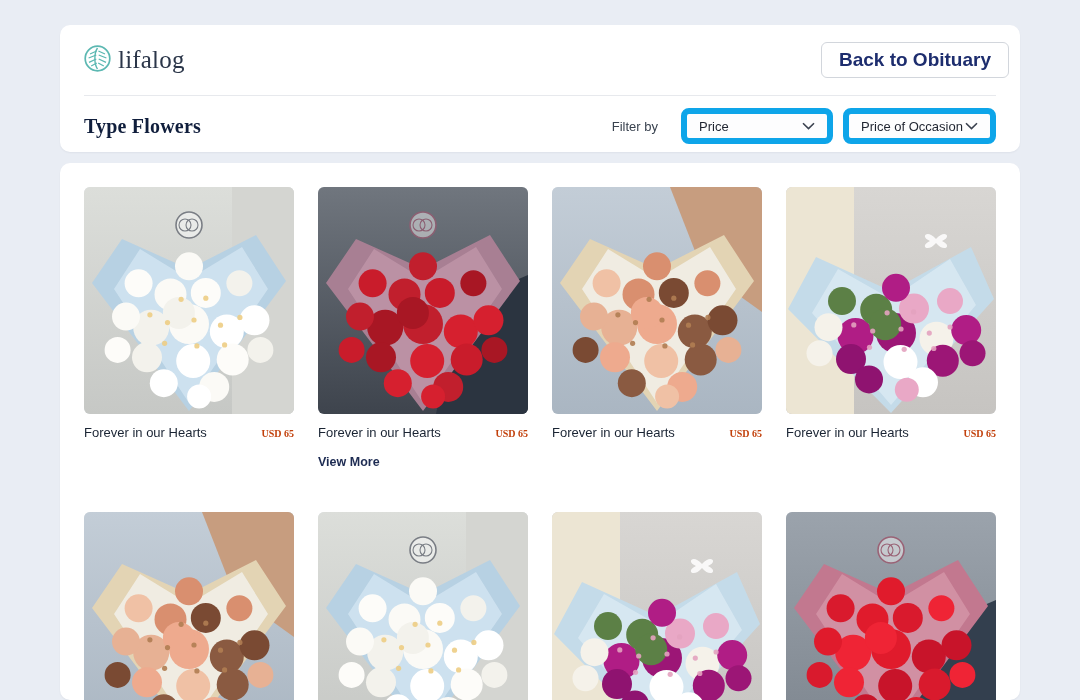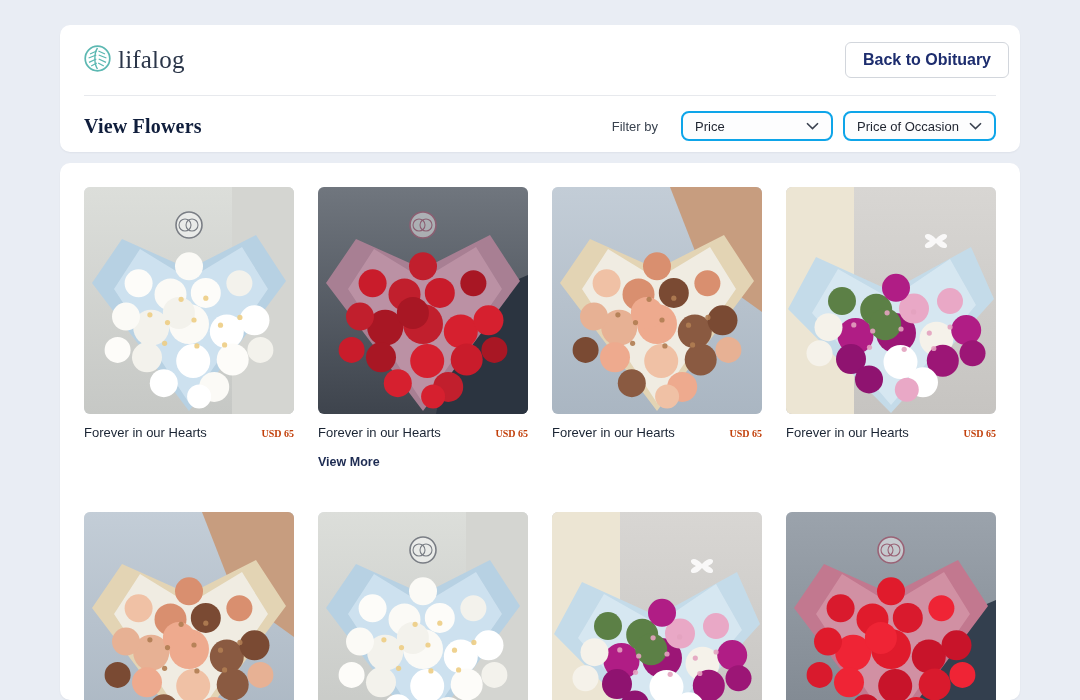--- a/index.html
+++ b/index.html
@@ -16,34 +16,34 @@
   .header-panel { top:25px; height:127px; }
   .content-panel { top:163px; height:537px; }
 
   
   .logo-row { position:absolute; left:24px; right:11px; top:0; height:70px;
     display:flex; align-items:center; justify-content:space-between; }
   .logo { display:flex; align-items:center; gap:7px; }
   .logo-text { font-family:"Liberation Serif", serif; font-size:25px; color:#2b3649; letter-spacing:.2px; }
   .back-btn {
     height:36px; padding:0 17px; background:#fff; border:1px solid #d2d6dc;
-    border-radius:6px; color:#1d2d6e; font-size:16px; font-weight:700;
+    border-radius:6px; color:#1d2d6e; font-size:19px; font-weight:700;
     font-family:"Liberation Sans", sans-serif; cursor:pointer; display:flex; align-items:center;
   }
   .divider { position:absolute; left:24px; right:24px; top:70px; height:1px; background:#e7e9ed; }
 
   .toolbar-row { position:absolute; left:24px; right:24px; top:86px; height:30px;
     display:flex; align-items:center; }
   .page-title { font-family:"Liberation Serif", serif; font-size:20px; font-weight:700;
     color:#101e3c; letter-spacing:.2px; }
   .toolbar-spacer { flex:1; }
   .filter-label { font-size:13px; color:#39424f; margin-right:13px; }
   .select {
     display:flex; align-items:center; justify-content:space-between;
-    height:30px; border:2px solid #0ea5e9; border-radius:8px; background:#fdfdfe;
+    height:36px; border:6px solid #0ea5e9; border-radius:8px; background:#fdfdfe;
     font-size:13px; color:#1f2430; padding:0 12px; cursor:pointer; margin-left:10px;
   }
   .select-1 { width:152px; }
   .select-2 { width:153px; }
   .chev { display:flex; align-items:center; }
 
   
   .grid {
     position:absolute; left:24px; top:24px;
     display:grid; grid-template-columns:repeat(4, 210px); column-gap:24px; row-gap:42px;
@@ -74,21 +74,21 @@
           <path d="M14.4 6 L 21 9 M14.7 10 L 22.4 13 M14.7 14 L 22 17.4 M14.2 18 L 19.8 21" stroke="#5cb8b2" stroke-width="1.3"></path>
         </svg>
       </span>
       <span class="logo-text">lifalog</span>
     </div>
     <button class="back-btn">Back to Obituary</button>
   </div>
   <div class="divider"></div>
 
   <div class="toolbar-row">
-    <span class="page-title">View Flowers</span>
+    <span class="page-title">Type Flowers</span>
     <span class="toolbar-spacer"></span>
     <span class="filter-label">Filter by</span>
     <div class="select select-1">
       <span>Price</span>
       <span class="chev">
         <svg width="13" height="8" viewBox="0 0 13 8" fill="none">
             <path d="M1 1.2 L6.5 6.6 L12 1.2" stroke="#3b4250" stroke-width="1.6" fill="none"></path>
           </svg>
       </span>
     </div>

